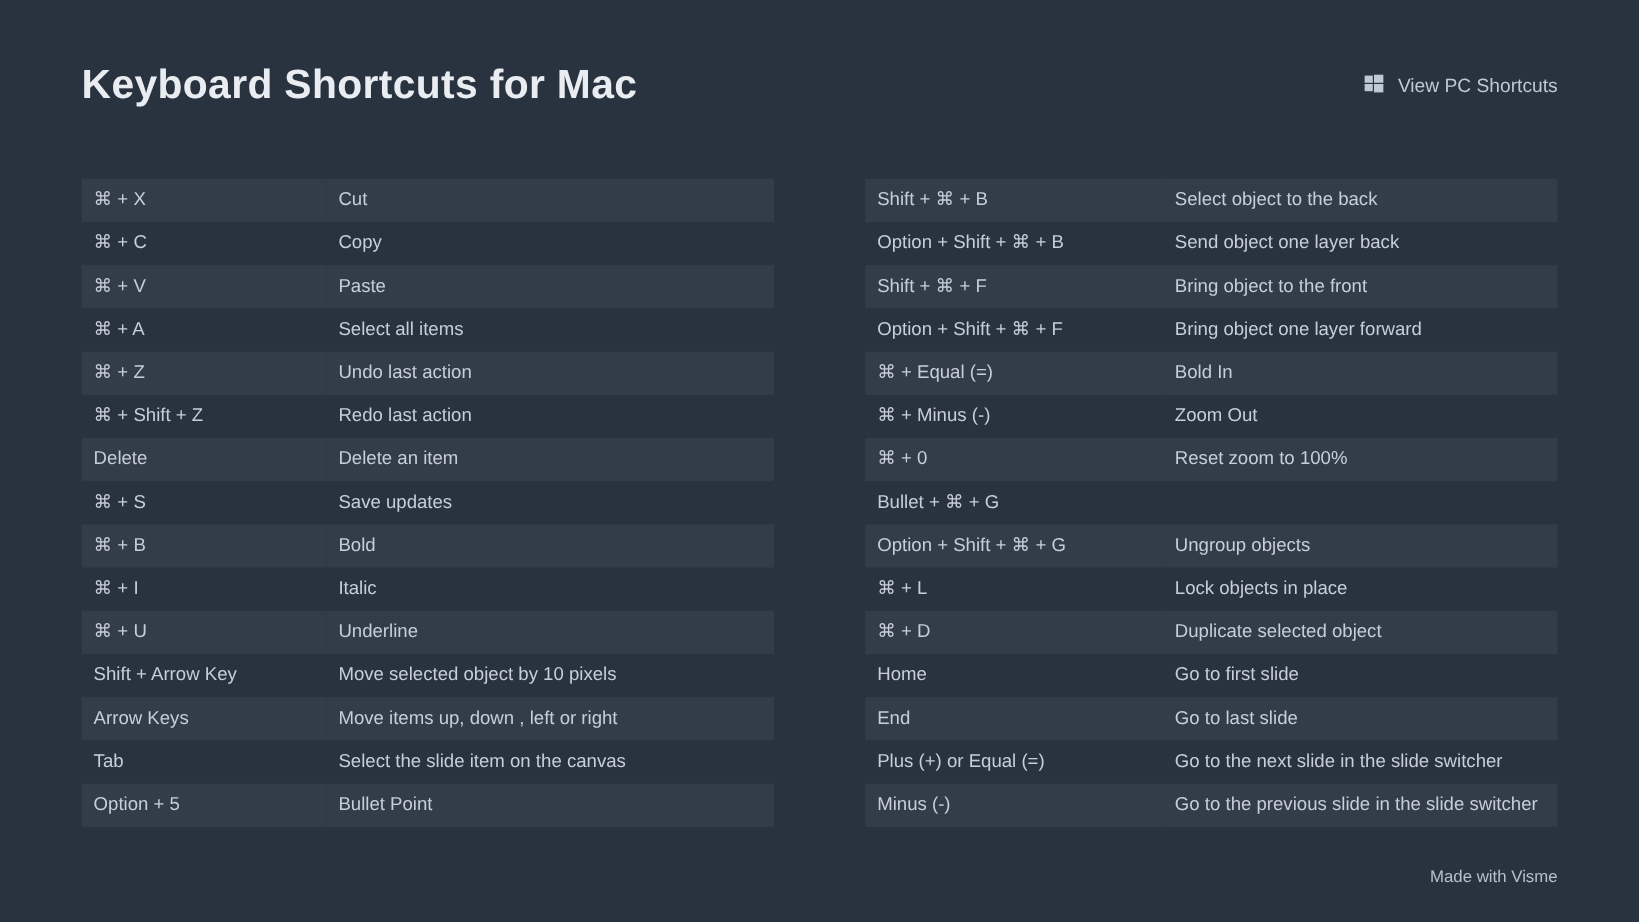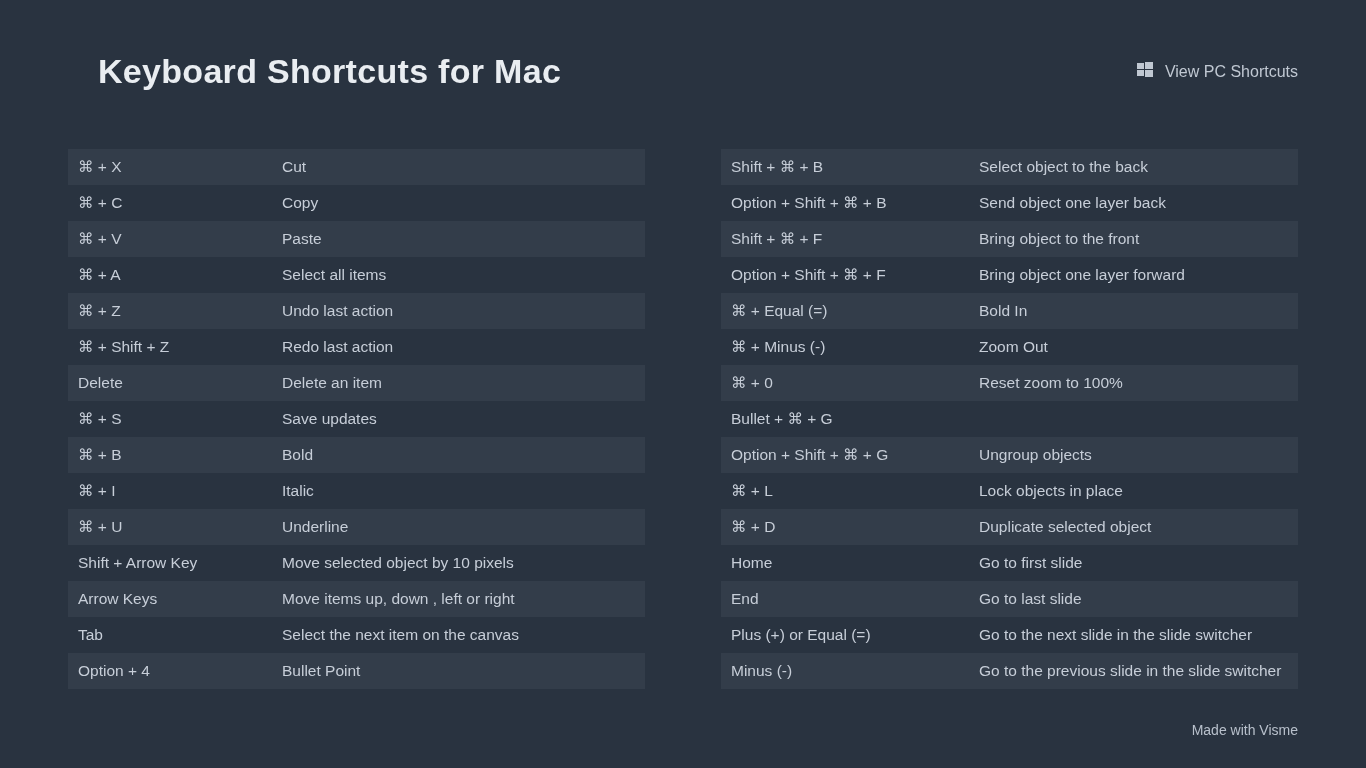--- a/index.html
+++ b/index.html
@@ -21,21 +21,20 @@
     display: flex;
     justify-content: space-between;
     align-items: flex-start;
     margin-bottom: 58px;
   }
   .title {
     font-size: 34px;
     font-weight: 600;
     color: #e9edf1;
     letter-spacing: 0.3px;
-    margin-left: 30px;
   }
   .view-pc {
     display: flex;
     align-items: center;
     gap: 12px;
     color: #c0c8d2;
     font-size: 16px;
     margin-top: 10px;
     cursor: pointer;
     padding-left: 18px;
@@ -154,24 +153,24 @@
         <div class="row">
           <div class="cell keycell">Shift + Arrow Key</div>
           <div class="cell deskcell">Move selected object by 10 pixels</div>
         </div>
         <div class="row">
           <div class="cell keycell">Arrow Keys</div>
           <div class="cell deskcell">Move items up, down , left or right</div>
         </div>
         <div class="row">
           <div class="cell keycell">Tab</div>
-          <div class="cell deskcell">Select the next item on the canvas</div>
-        </div>
-        <div class="row">
-          <div class="cell keycell">Option + 4</div>
+          <div class="cell deskcell">Select the slide item on the canvas</div>
+        </div>
+        <div class="row">
+          <div class="cell keycell">Option + 5</div>
           <div class="cell deskcell">Bullet Point</div>
         </div>
       </div>
     <div class="col col-right" id="col-right">
         <div class="row">
           <div class="cell keycell">Shift + ⌘ + B</div>
           <div class="cell deskcell">Select object to the back</div>
         </div>
         <div class="row">
           <div class="cell keycell">Option + Shift + ⌘ + B</div>

